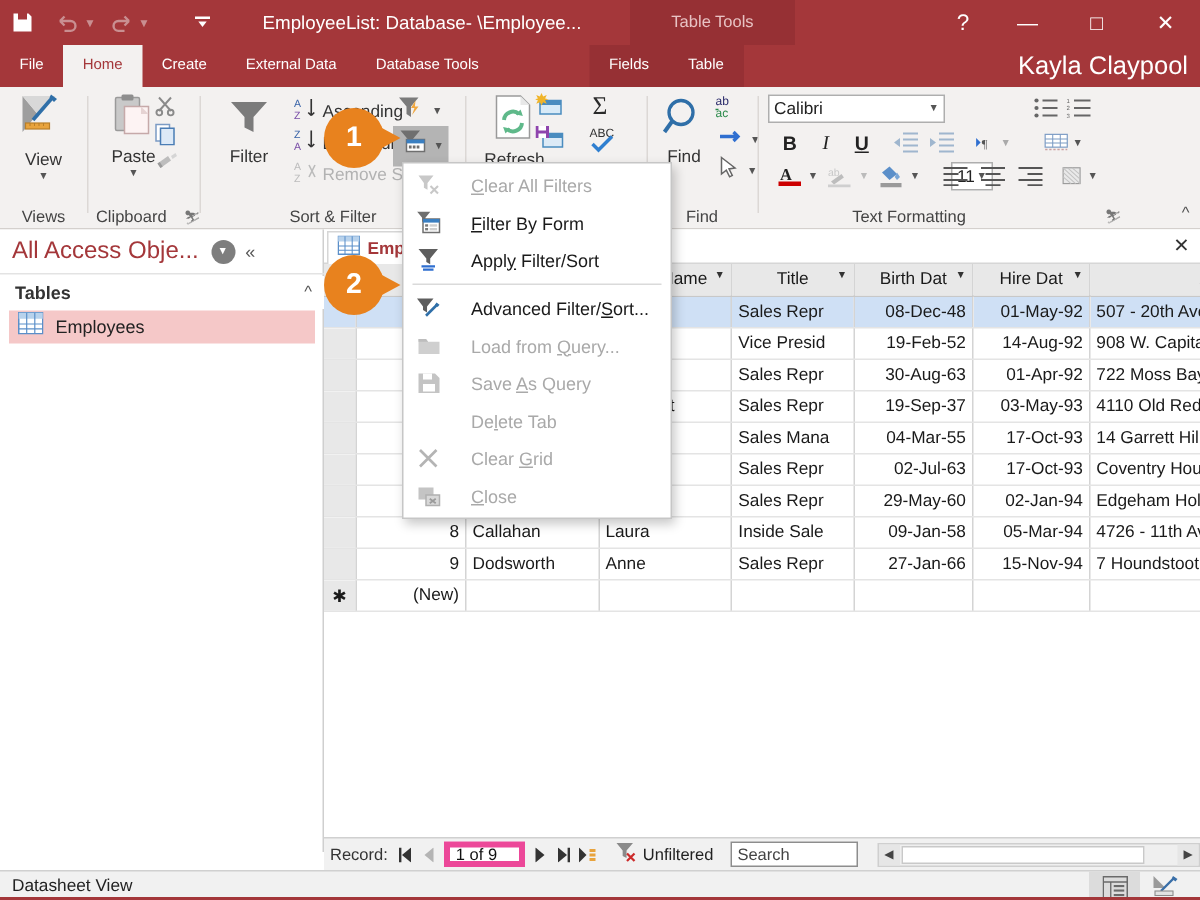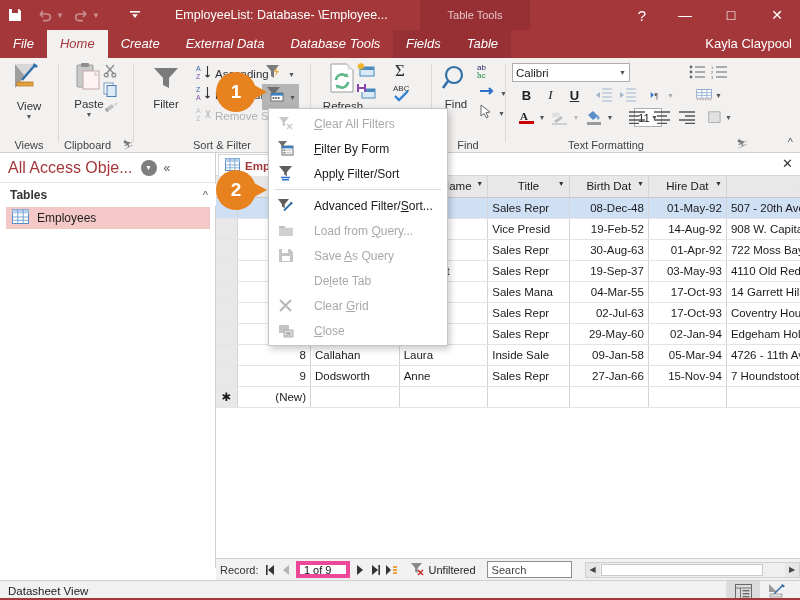--- a/index.html
+++ b/index.html
@@ -42,35 +42,35 @@
   .wc.help { width: 40px; font-size: 15px; }
 
   
   .tabstrip {
     position: absolute; left: 0; top: 30px; width: 800px; height: 28px;
     background: #a4373a;
   }
   .tabs { position: absolute; left: 0; top: 0; height: 28px; display: flex; align-items: stretch; }
   .tab {
     padding: 0 13px; height: 28px; line-height: 28px;
-    color: #ffffff; font-size: 13px; white-space: nowrap; font-style: italic;
+    color: #ffffff; font-size: 10px; white-space: nowrap;
   }
   .tab.active { background: #f3f1f0; color: #a4373a; }
   .tabs-tt { position: absolute; left: 393px; top: 0; height: 28px; display: flex;
              background: #963034; }
   .tabs-tt .tab { color: #ffffff; }
   .tellme {
     position: absolute; left: 520px; top: 0; height: 28px; line-height: 28px;
     color: #e8c3c4; font-size: 12px; white-space: nowrap;
     display: flex; align-items: center; gap: 6px;
   }
   .bulb { width: 12px; height: 14px; display: block; }
   .username {
     position: absolute; right: 8px; top: 0; height: 28px; line-height: 28px;
-    color: #ffffff; font-size: 13px; white-space: nowrap;
+    color: #ffffff; font-size: 17px; white-space: nowrap;
   }
 
   
   .ribbon {
     position: absolute; left: 0; top: 58px; width: 800px; height: 95px;
     background: #f3f1f0; border-bottom: 1px solid #d4d0cd;
   }
   .rgroup { position: absolute; top: 0; height: 95px; }
   .rgroup .glabel {
     position: absolute; bottom: 2px; left: 0; width: 100%;

